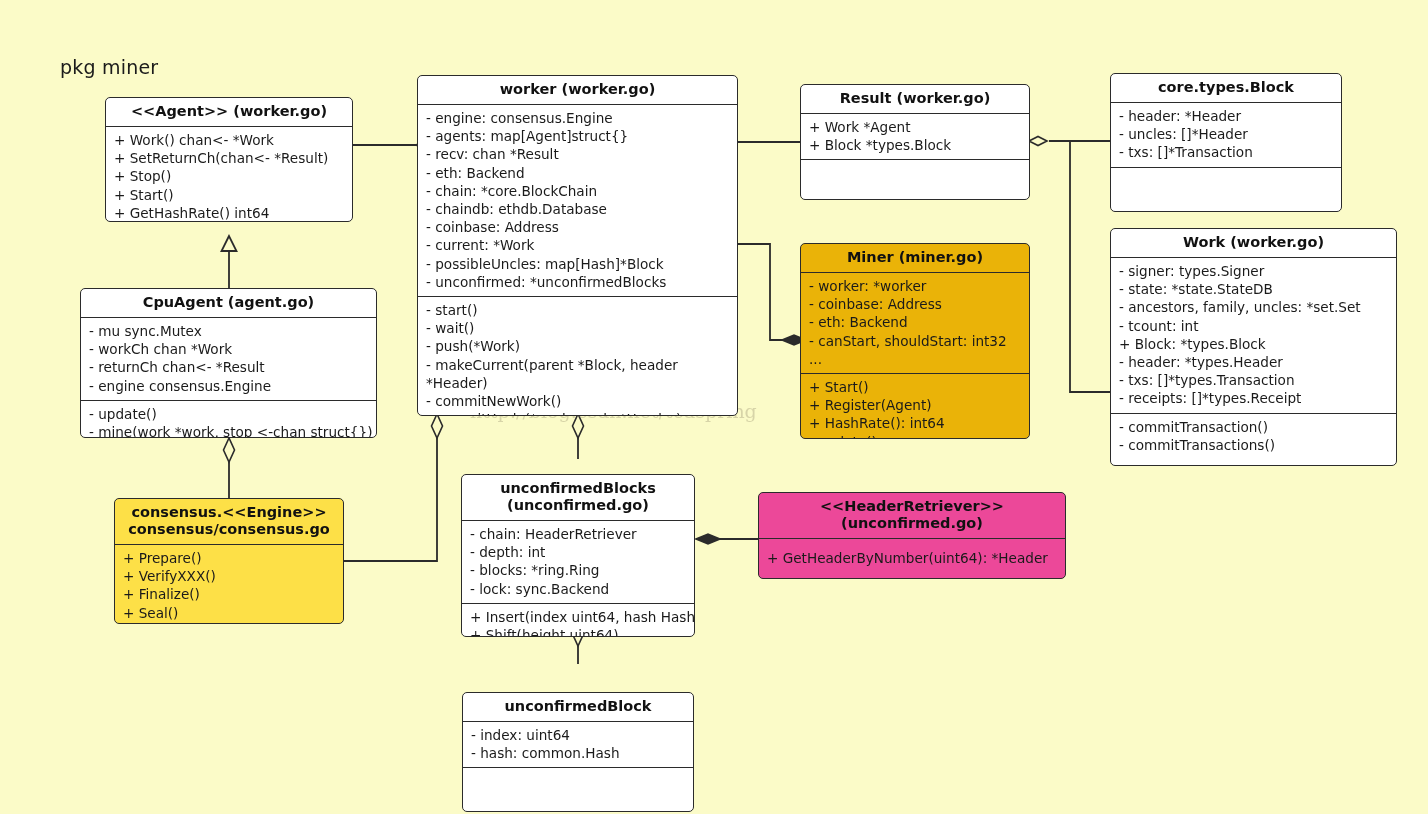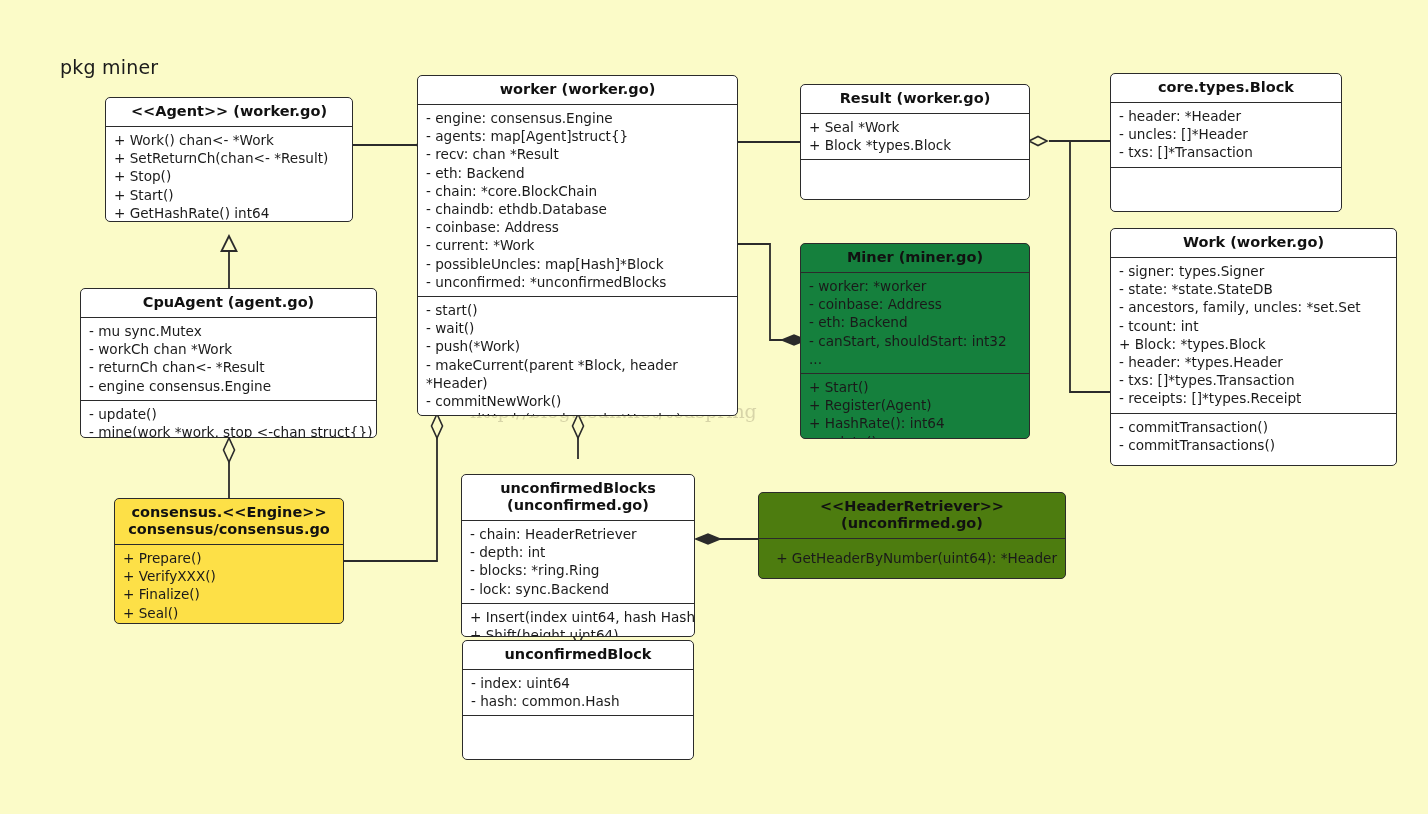--- a/index.html
+++ b/index.html
@@ -78,23 +78,23 @@
   .node .sec .row {
     white-space: nowrap;
   }
   .node .sec .row.wrap {
     white-space: normal;
   }
   .node.empty-sec .sec.blank {
     min-height: 44px;
   }
   
-  .node.yellow { background: #15803d; }
+  .node.yellow { background: #eab308; }
   .node.green  { background: #fde047; }
-  .node.grey   { background: #4d7c0f; }
+  .node.grey   { background: #ec4899; }
   .node.white  { background: #ffffff; }
 </style>
 </head>
 <body>
 
 <div id="canvas">
 
   <div class="pkg-title">pkg miner</div>
 
   <svg id="edges" viewBox="0 0 1428 814">
@@ -216,21 +216,21 @@
       <div class="row">- push(*Work)</div>
       <div class="row wrap">- makeCurrent(parent *Block, header *Header)</div>
       <div class="row">- commitNewWork()</div>
       <div class="row">- commitUncle(*work, uncle *Header)</div>
     </div>
   </div>
 
   <div class="node white empty-sec" style="left:800px; top:84px; width:230px; height:116px;">
     <div class="hdr">Result (worker.go)</div>
     <div class="sec">
-      <div class="row">+ Seal *Work</div>
+      <div class="row">+ Work *Agent</div>
       <div class="row">+ Block *types.Block</div>
     </div>
     <div class="sec blank"></div>
   </div>
 
   <div class="node yellow" style="left:800px; top:243px; width:230px; height:196px;">
     <div class="hdr">Miner (miner.go)</div>
     <div class="sec">
       <div class="row">- worker: *worker</div>
       <div class="row">- coinbase: Address</div>
@@ -289,26 +289,26 @@
       <div class="row">+ Insert(index uint64, hash Hash)</div>
       <div class="row">+ Shift(height uint64)</div>
     </div>
   </div>
 
   <div class="node grey" style="left:758px; top:492px; width:308px; height:87px;">
     <div class="hdr">
       <div>&lt;&lt;HeaderRetriever&gt;&gt;</div>
       <div>(unconfirmed.go)</div>
     </div>
-    <div class="sec" style="padding-top:10px;text-align:right;">
+    <div class="sec" style="padding-top:10px;">
       <div class="row">+ GetHeaderByNumber(uint64): *Header</div>
     </div>
   </div>
 
-  <div class="node white empty-sec" style="left:462px; top:640px; width:232px; height:120px;">
+  <div class="node white empty-sec" style="left:462px; top:692px; width:232px; height:120px;">
     <div class="hdr">unconfirmedBlock</div>
     <div class="sec">
       <div class="row">- index: uint64</div>
       <div class="row">- hash: common.Hash</div>
     </div>
     <div class="sec blank"></div>
   </div>
 
 </div>
 

